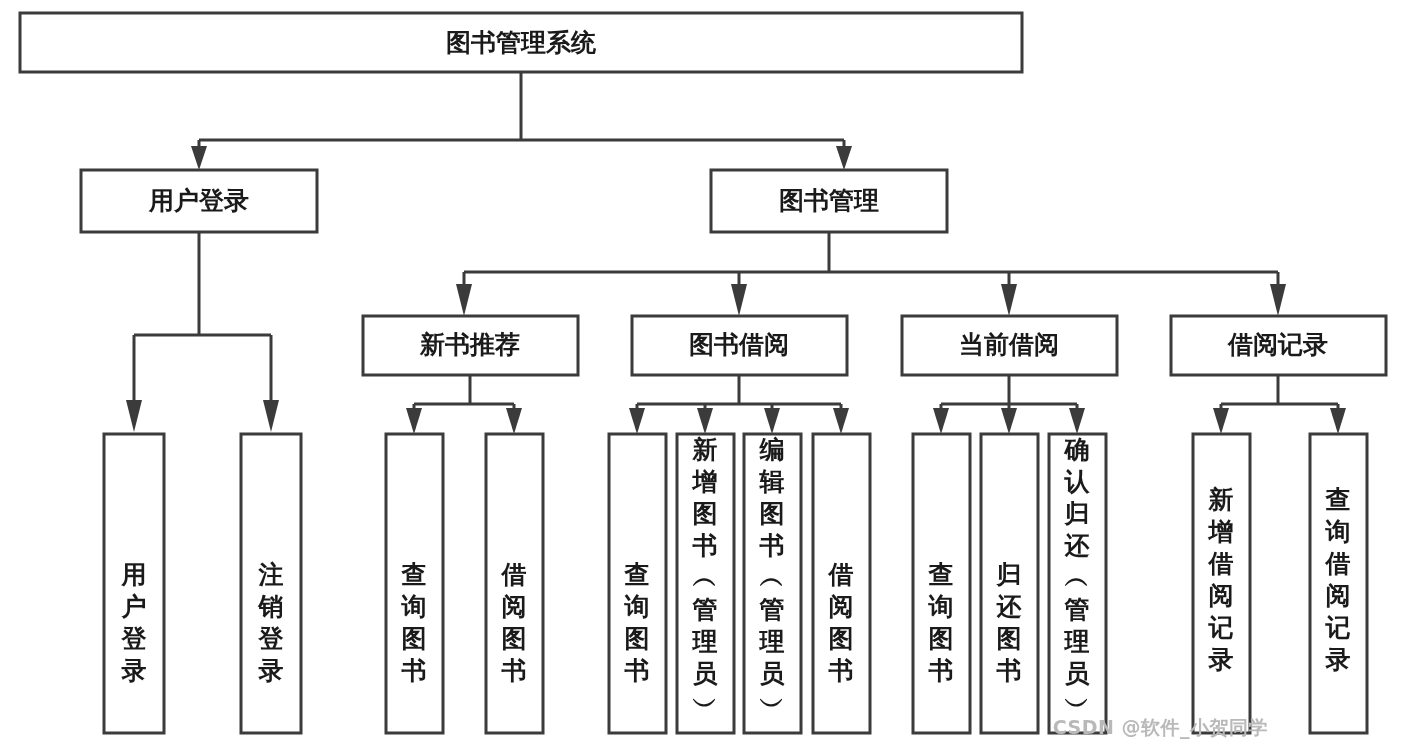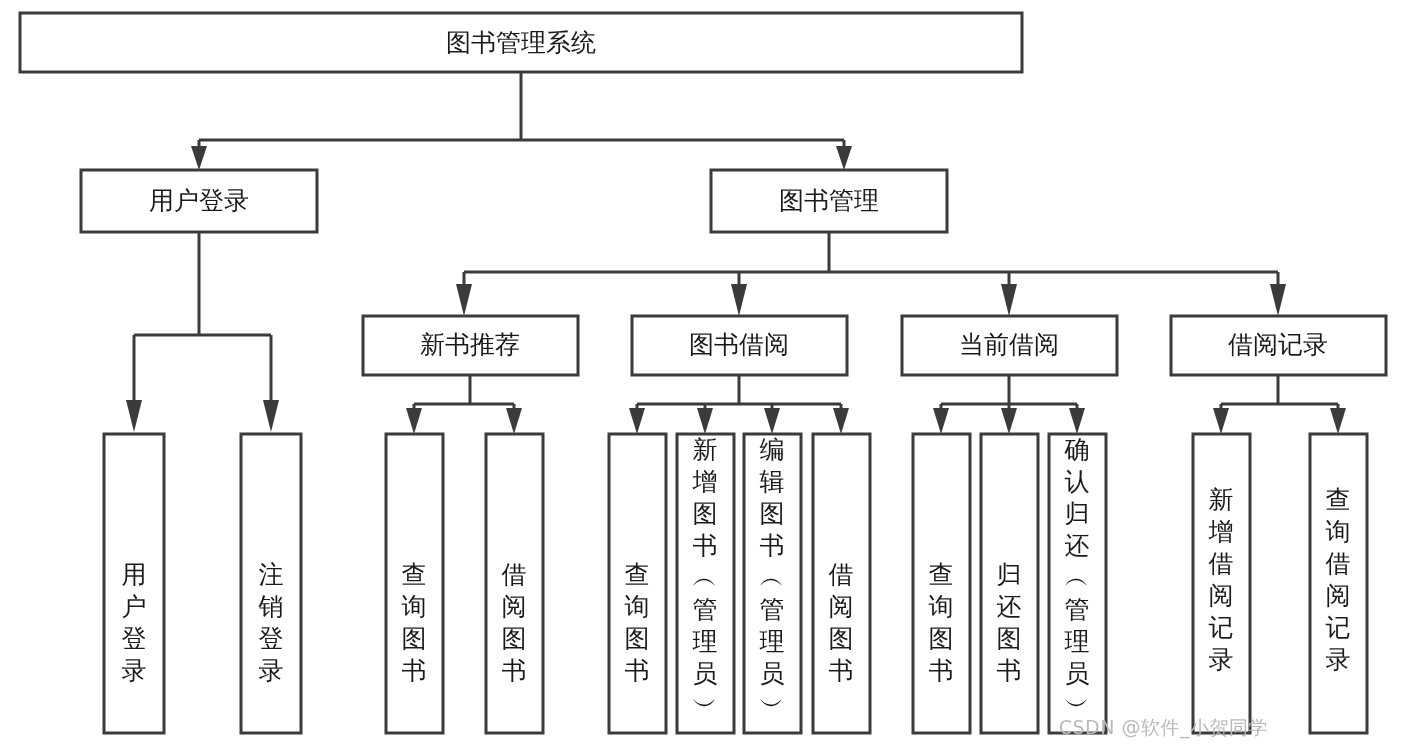--- a/index.html
+++ b/index.html
@@ -11,20 +11,21 @@
     width: 1405px;
     height: 747px;
     font-family: "DejaVu Sans", "Liberation Sans", sans-serif;
     overflow: hidden;
     position: relative;
   }
   #diagram-root {
     position: relative;
     width: 1282px;
     height: 747px;
+    font-weight: bold;
   }
   svg.diagram {
     position: absolute;
     left: 0;
     top: 0;
     width: 1405px;
     height: 747px;
     display: block;
   }
   .node-rect {

